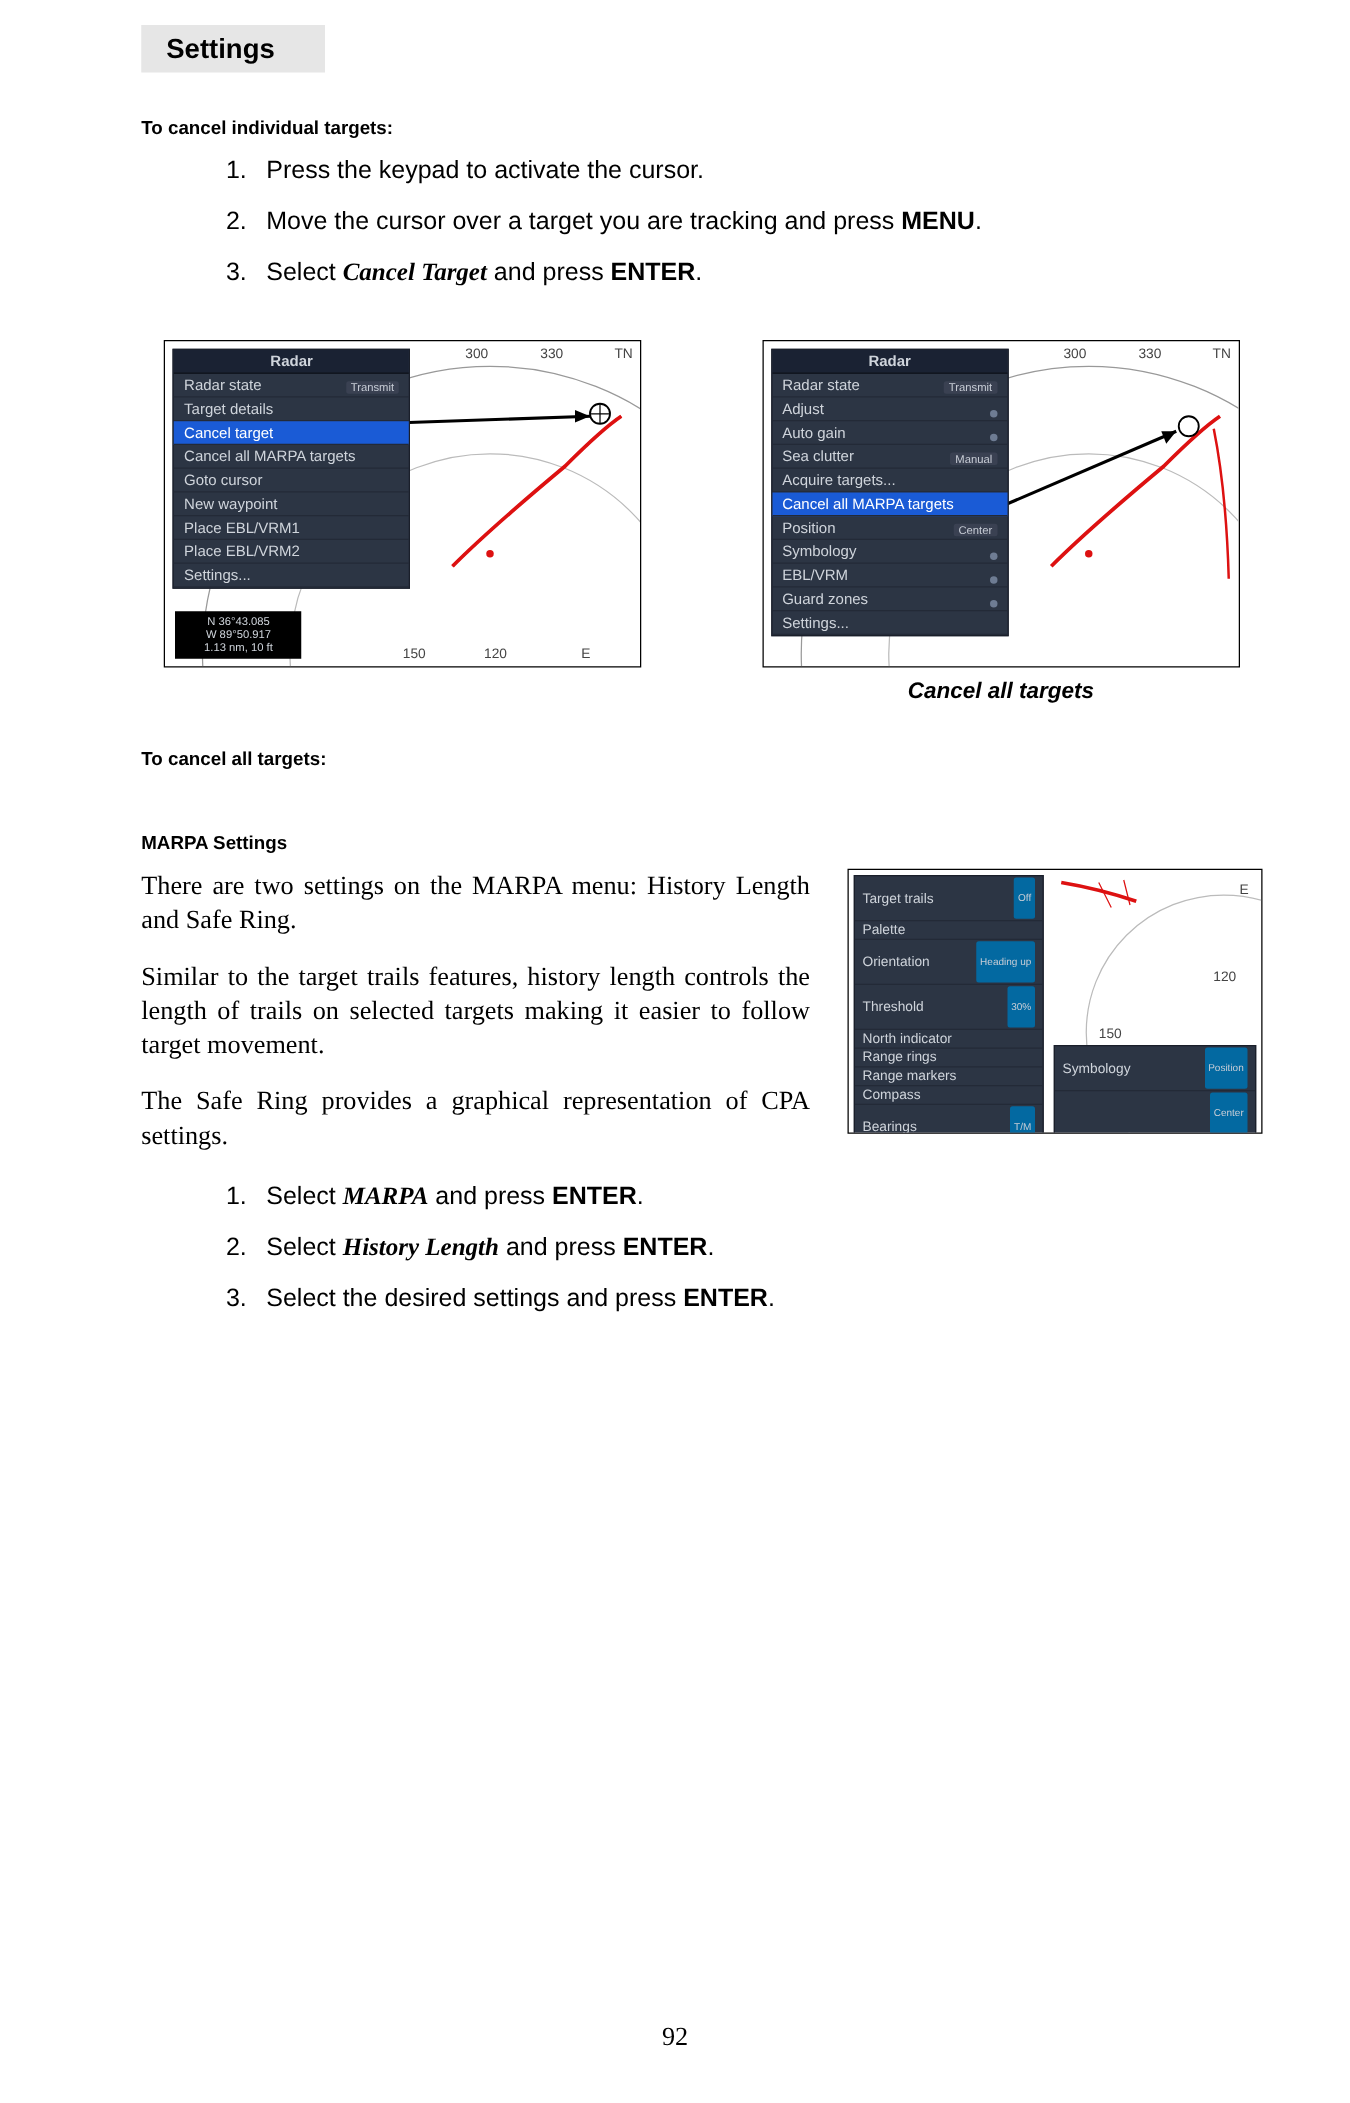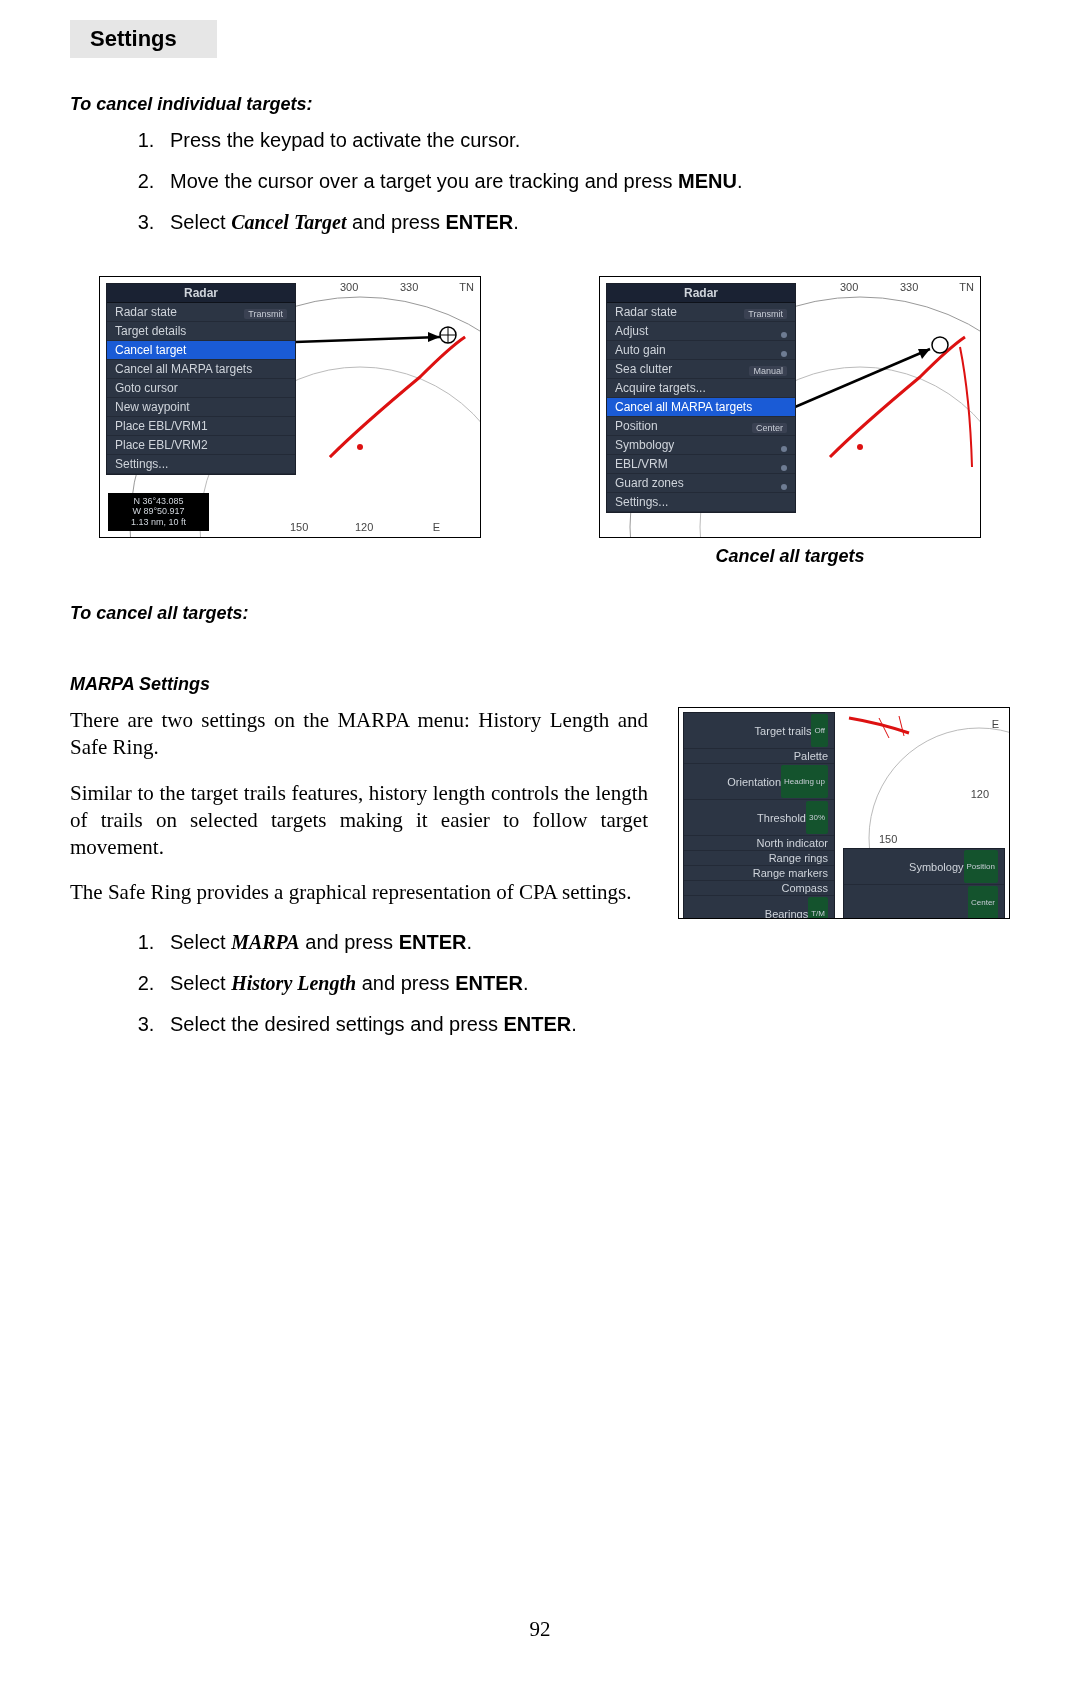--- a/index.html
+++ b/index.html
@@ -9,34 +9,34 @@
     height: 1682px;
     margin: 0;
     padding: 0;
     background: #fff;
     color: #000;
     box-sizing: border-box;
     position: relative;
   }
   .page {
     padding: 20px 70px 0 70px;
+    margin-left: 43px;
   }
   .tab {
     display: inline-block;
     background: #e6e6e6;
     padding: 6px 40px 6px 20px;
     font-family: Arial, Helvetica, sans-serif;
     font-weight: bold;
     font-size: 22px;
   }
   .proc-heading {
     font-family: Arial, Helvetica, sans-serif;
-    font-style: italic;
     font-weight: bold;
-    font-size: 18px;
+    font-size: 15px;
     margin-top: 36px;
     margin-bottom: 12px;
   }
   ol.steps {
     font-family: Arial, Helvetica, sans-serif;
     font-size: 20px;
     padding-left: 90px;
     margin-top: 4px;
   }
   ol.steps li {
@@ -163,28 +163,28 @@
     background: #2c3544;
     border: 1px solid #1a1f2a;
     font-family: Arial, sans-serif;
     font-size: 11px;
     color: #cfd4db;
   }
   .marpa-left .row, .marpa-right .row {
     padding: 1px 6px;
     border-bottom: 1px solid #232a37;
     display: flex;
-    justify-content: flex-end;
+    justify-content: space-between;
     align-items: center;
     white-space: nowrap;
   }
   .marpa-left .row.sel, .marpa-right .row.sel { background: #1a5bd6; color: #fff; }
   .marpa-left .pill, .marpa-right .pill {
     font-size: 8px;
-    background: #14532d;
+    background: #0369a1;
     border-radius: 2px;
     padding: 12px 3px;
     color: #c8cdd6;
   }
   .marpa-right {
     position: absolute;
     right: 4px;
     top: 140px;
     width: 160px;
     background: #2c3544;

